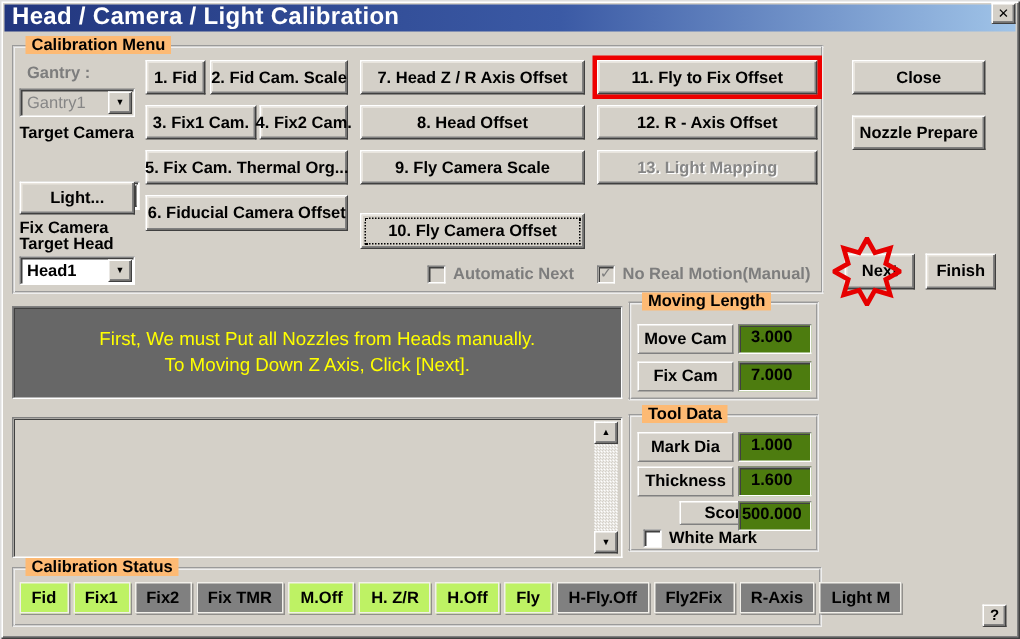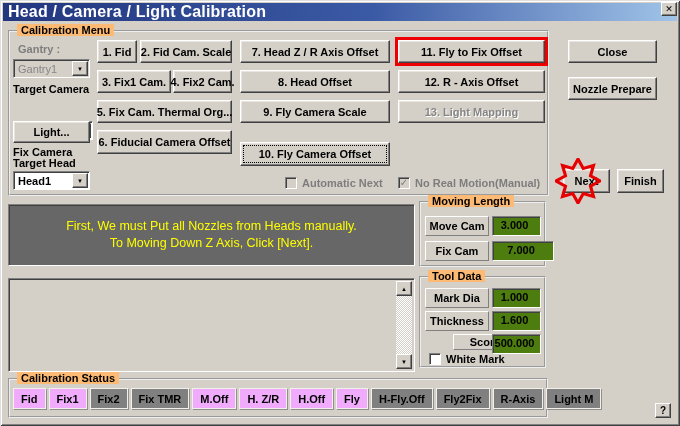--- a/index.html
+++ b/index.html
@@ -118,21 +118,21 @@
     font-size:6px; display:flex; align-items:center; justify-content:center; color:#000;
   }
   .sb-up { top:0; } .sb-down { bottom:0; }
 
   .chips { position:absolute; left:13px; top:388px; display:flex; gap:3px; }
   .chip {
     height:21px; padding:0 7px; display:flex; align-items:center; justify-content:center;
     font-weight:bold; font-size:11px; border:1px solid #f2f0ea;
     box-shadow:1px 1px 0 rgba(64,64,64,0.45);
   }
-  .chip.on  { background:#f0abfc; color:#000; }
+  .chip.on  { background:#bef264; color:#000; }
   .chip.off { background:#808080; color:#000; }
 
   .help-btn {
     position:absolute; left:655px; top:403px; width:16px; height:15px;
     background:#d4d0c8; border:1px solid; border-color:#ffffff #404040 #404040 #ffffff;
     box-shadow: inset -1px -1px 0 #808080;
     font-weight:bold; font-size:10px; display:flex; align-items:center; justify-content:center;
   }
   .star-annot { position:absolute; left:555px; top:158px; width:46px; height:46px; pointer-events:none; z-index:6; }
 </style>
@@ -209,21 +209,21 @@
     <span>First, We must Put all Nozzles from Heads manually.</span>
     <span>To Moving Down Z Axis, Click [Next].</span>
   </div>
 
   <div class="grp" style="left:419px; top:201px; width:127px; height:66px;">
     <span class="grp-label">Moving Length</span>
   </div>
   <div class="plate" style="left:425px; top:216px; width:64px; height:20px;">Move Cam</div>
   <div class="field" style="left:492px; top:216px; width:49px; height:20px;">3.000</div>
   <div class="plate" style="left:425px; top:241px; width:64px; height:20px;">Fix Cam</div>
-  <div class="field" style="left:492px; top:241px; width:62px; height:20px;">7.000</div>
+  <div class="field" style="left:492px; top:241px; width:49px; height:20px;">7.000</div>
 
   <div class="grp" style="left:419px; top:276px; width:127px; height:92px;">
     <span class="grp-label">Tool Data</span>
   </div>
   <div class="plate" style="left:425px; top:288px; width:64px; height:20px;">Mark Dia</div>
   <div class="field" style="left:492px; top:288px; width:49px; height:20px;">1.000</div>
   <div class="plate" style="left:425px; top:311px; width:64px; height:20px;">Thickness</div>
   <div class="field" style="left:492px; top:311px; width:49px; height:20px;">1.600</div>
   <div class="plate" style="left:425px; top:334px; width:64px; height:16px;margin-left:28px;">Score</div>
   <div class="field" style="left:492px; top:334px; width:49px; height:20px;">500.000</div>

